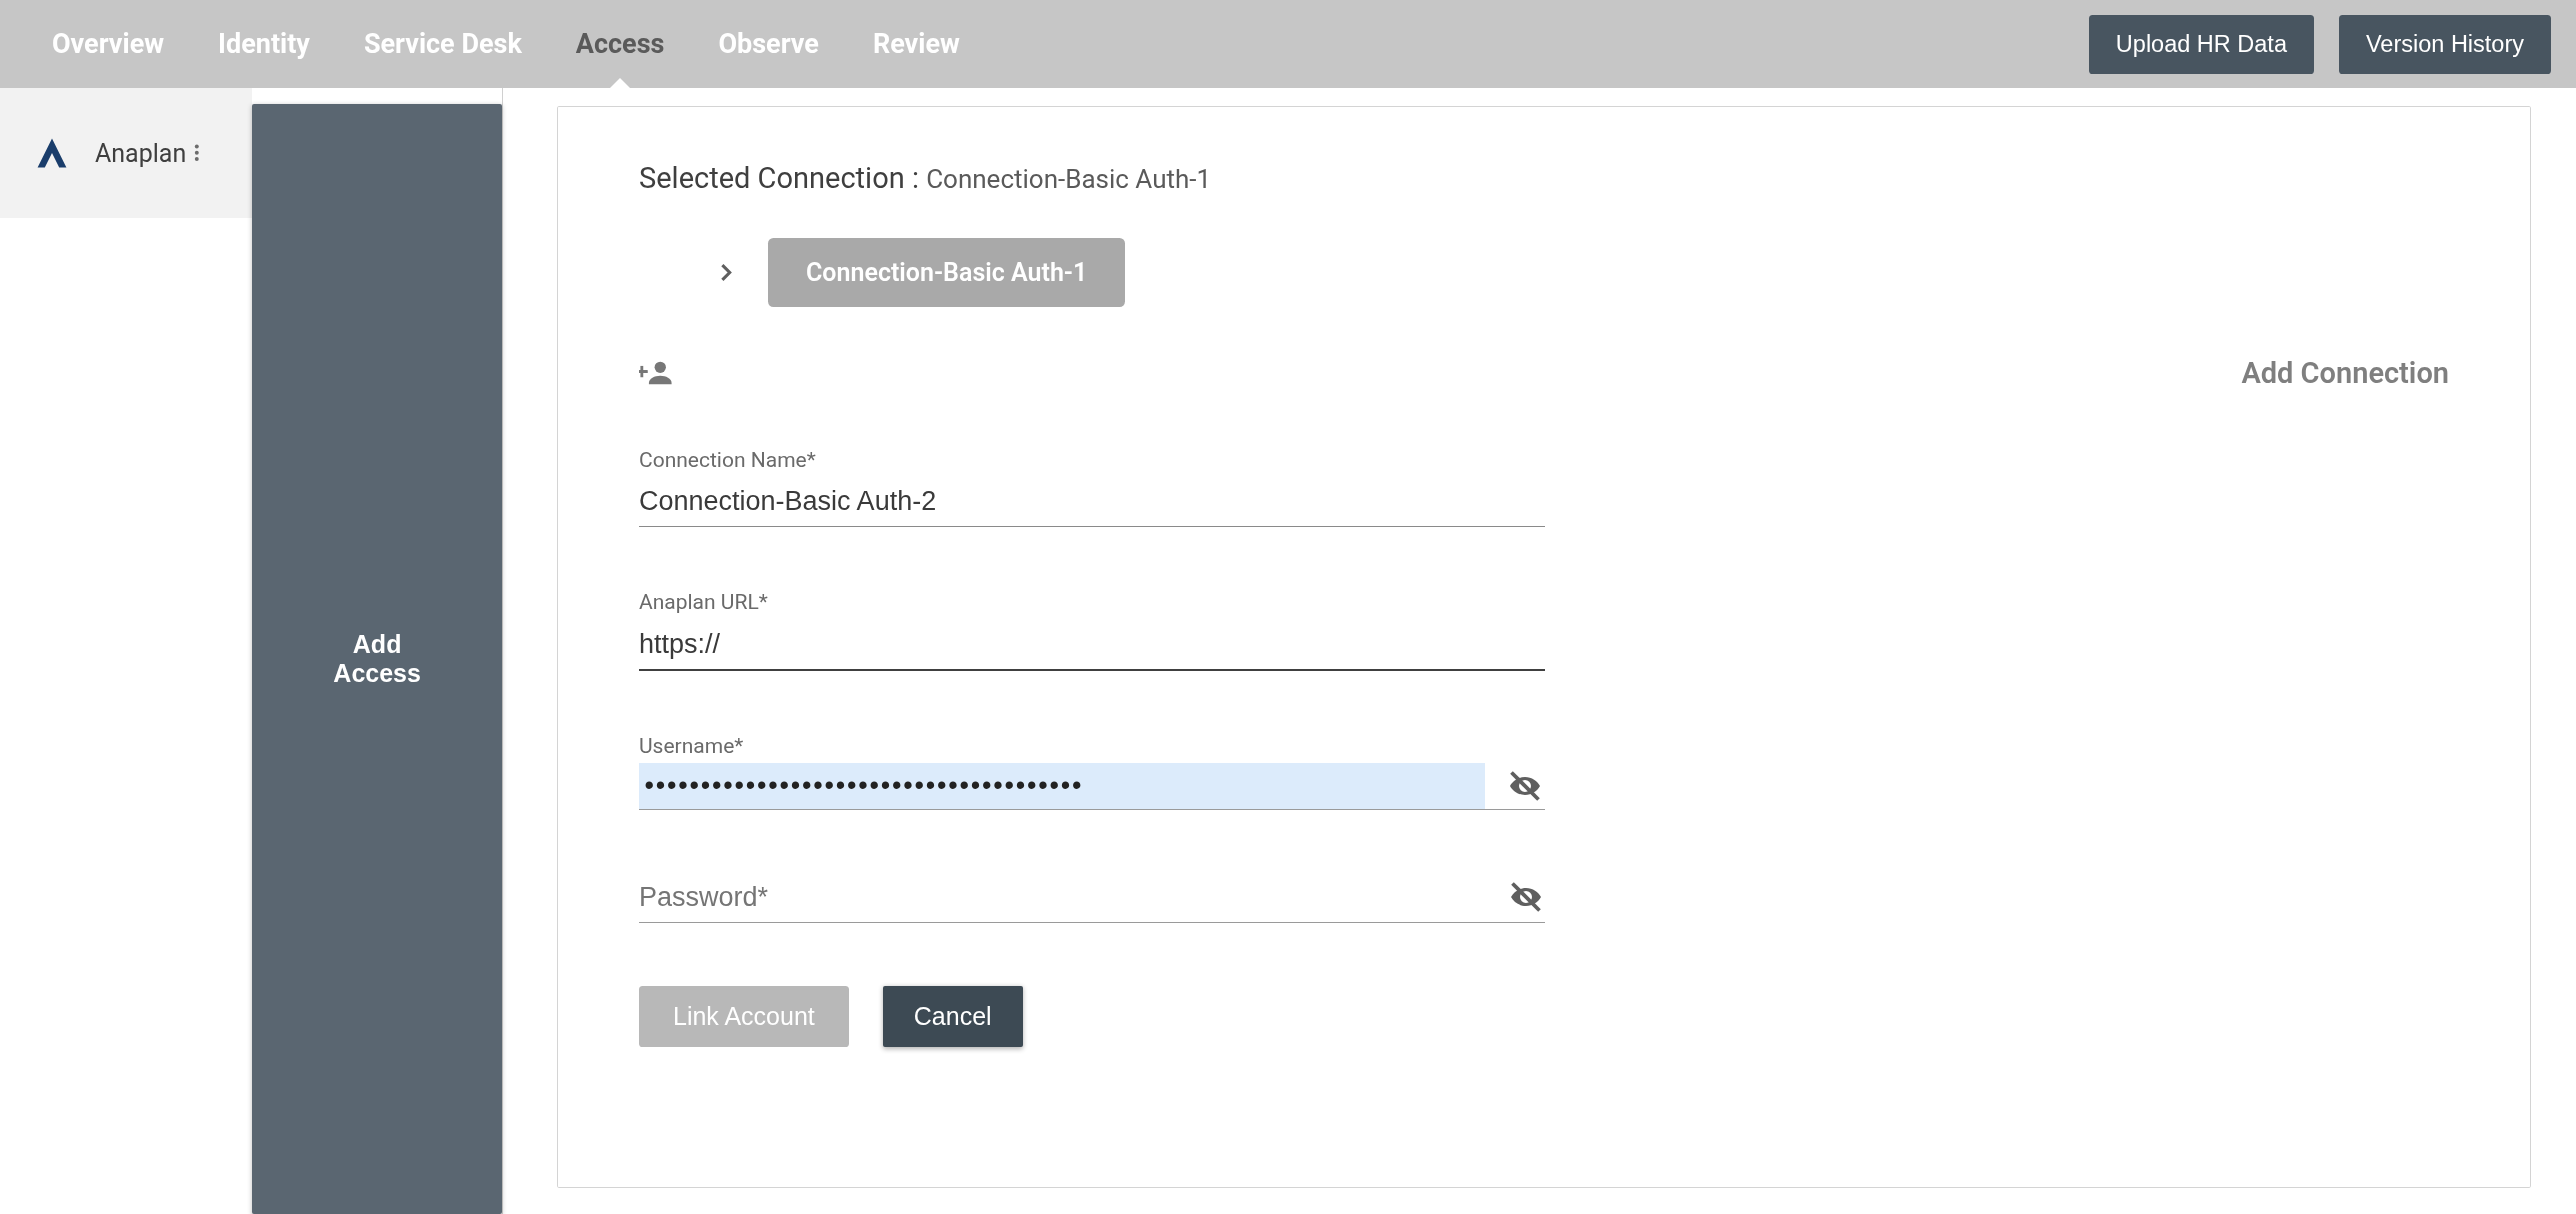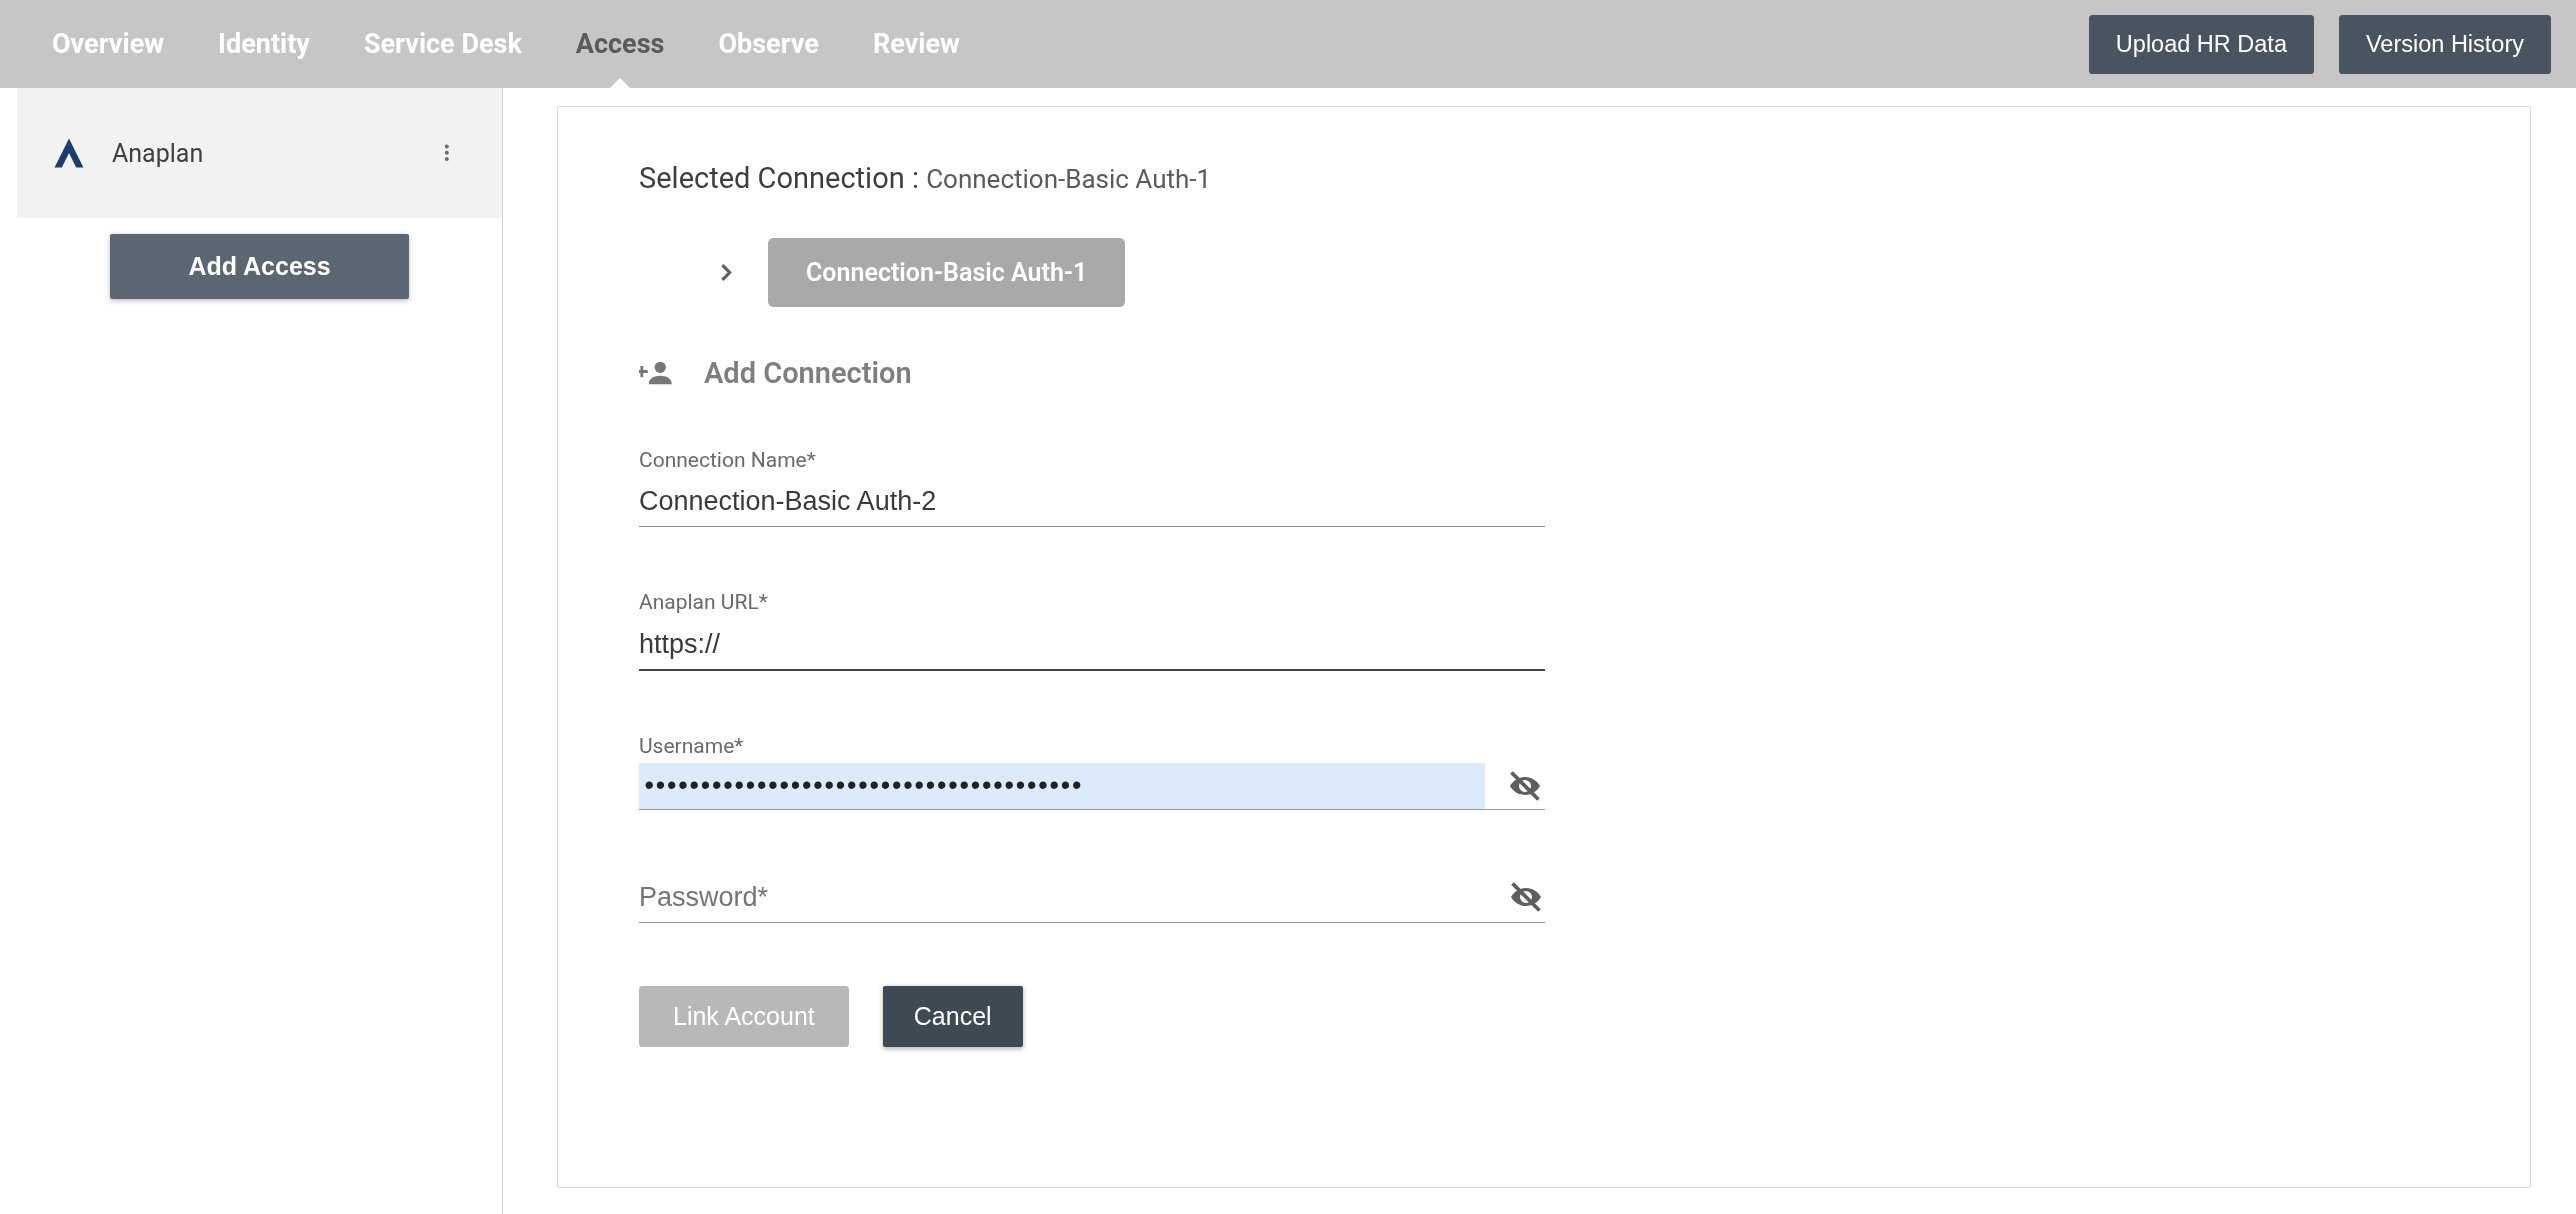--- a/index.html
+++ b/index.html
@@ -50,23 +50,21 @@
     cursor: pointer;
     border-radius: 3.6px;
   }
 
   
   .main { flex: 1; display: flex; min-height: 0; }
   .sidebar {
     width: 503px;
     border-right: 1.8px solid #d0d0d0;
     display: flex;
-    flex-direction: column;
     padding-top: 0;
-    padding-left: 17px;
   }
   .app-row {
     display: flex;
     align-items: center;
     height: 130px;
     padding: 0 34px 0 34px;
     background: #f2f2f2;
   }
   .app-logo {
     width: 36px; height: 36px;
@@ -103,21 +101,21 @@
   .chevron { width: 32px; height: 32px; display:flex; align-items:center; justify-content:center; color:#5f5f5f; }
   .conn-pill {
     background: #a9a9a9;
     color: #fff;
     font-size: 25px;
     font-weight: 600;
     padding: 20px 38px;
     border-radius: 5.4px;
   }
 
-  .add-conn-row { display: flex; align-items: center; gap: 31px; margin-bottom: 58px; }
+  .add-conn-row { display: flex; align-items: center; margin-bottom: 58px; justify-content: space-between; }
   .add-conn-icon { width: 34px; height: 34px; color: #777; }
   .add-conn-label { font-size: 29px; font-weight: 600; color: #7f7f7f; }
 
   .field { width: 906px; margin-bottom: 63px; position: relative; }
   .field-label { font-size: 21px; color: #6a6a6a; margin-bottom: 5.4px; display: block; }
   .field-input-row { display: flex; align-items: center; }
   .field-input {
     width: 100%;
     border: none;
     border-bottom: 1.8px solid #8a8a8a;

